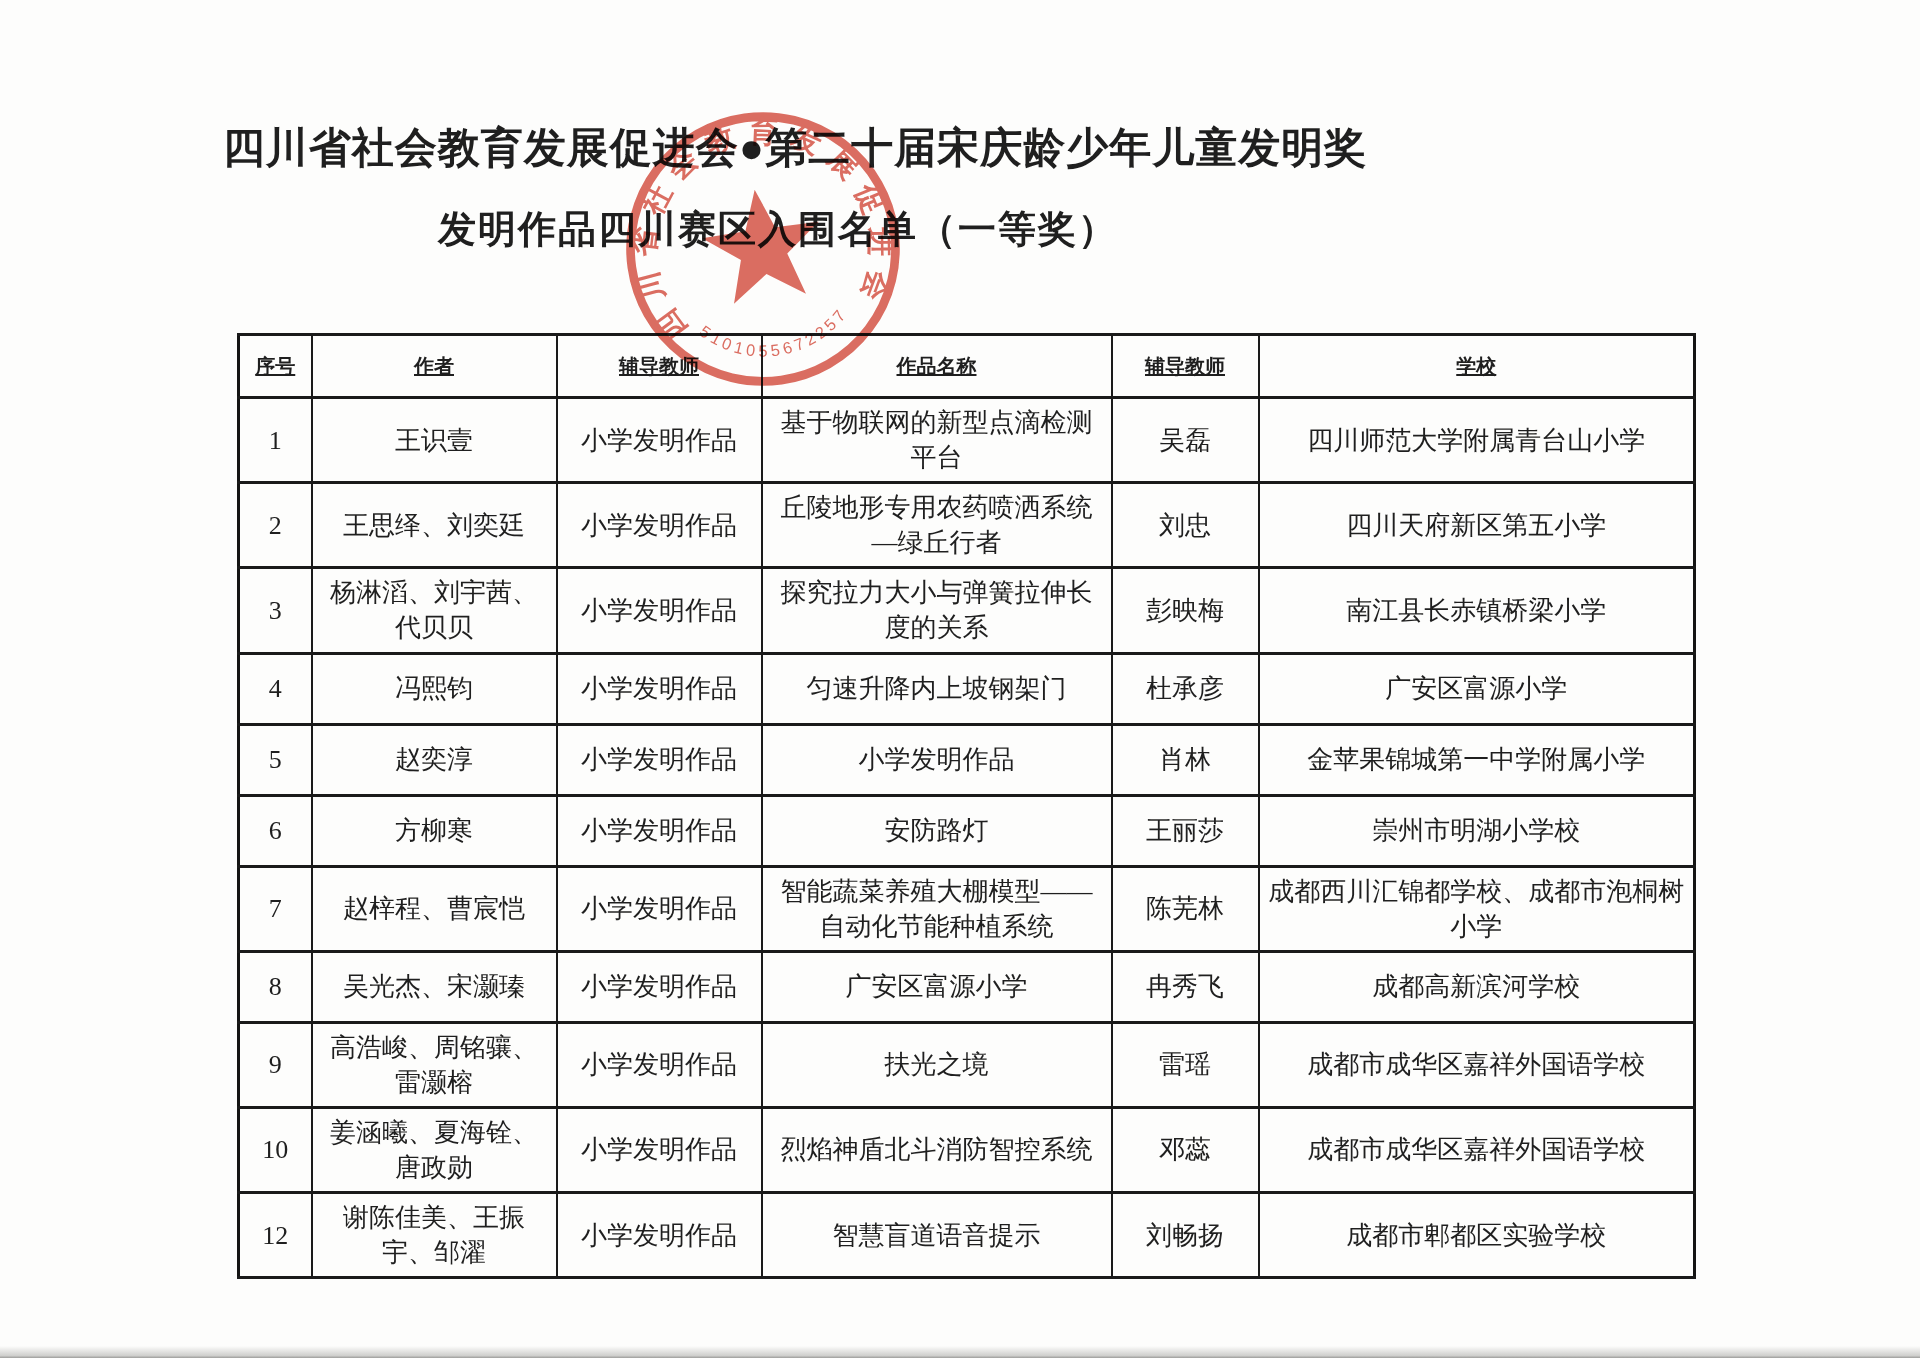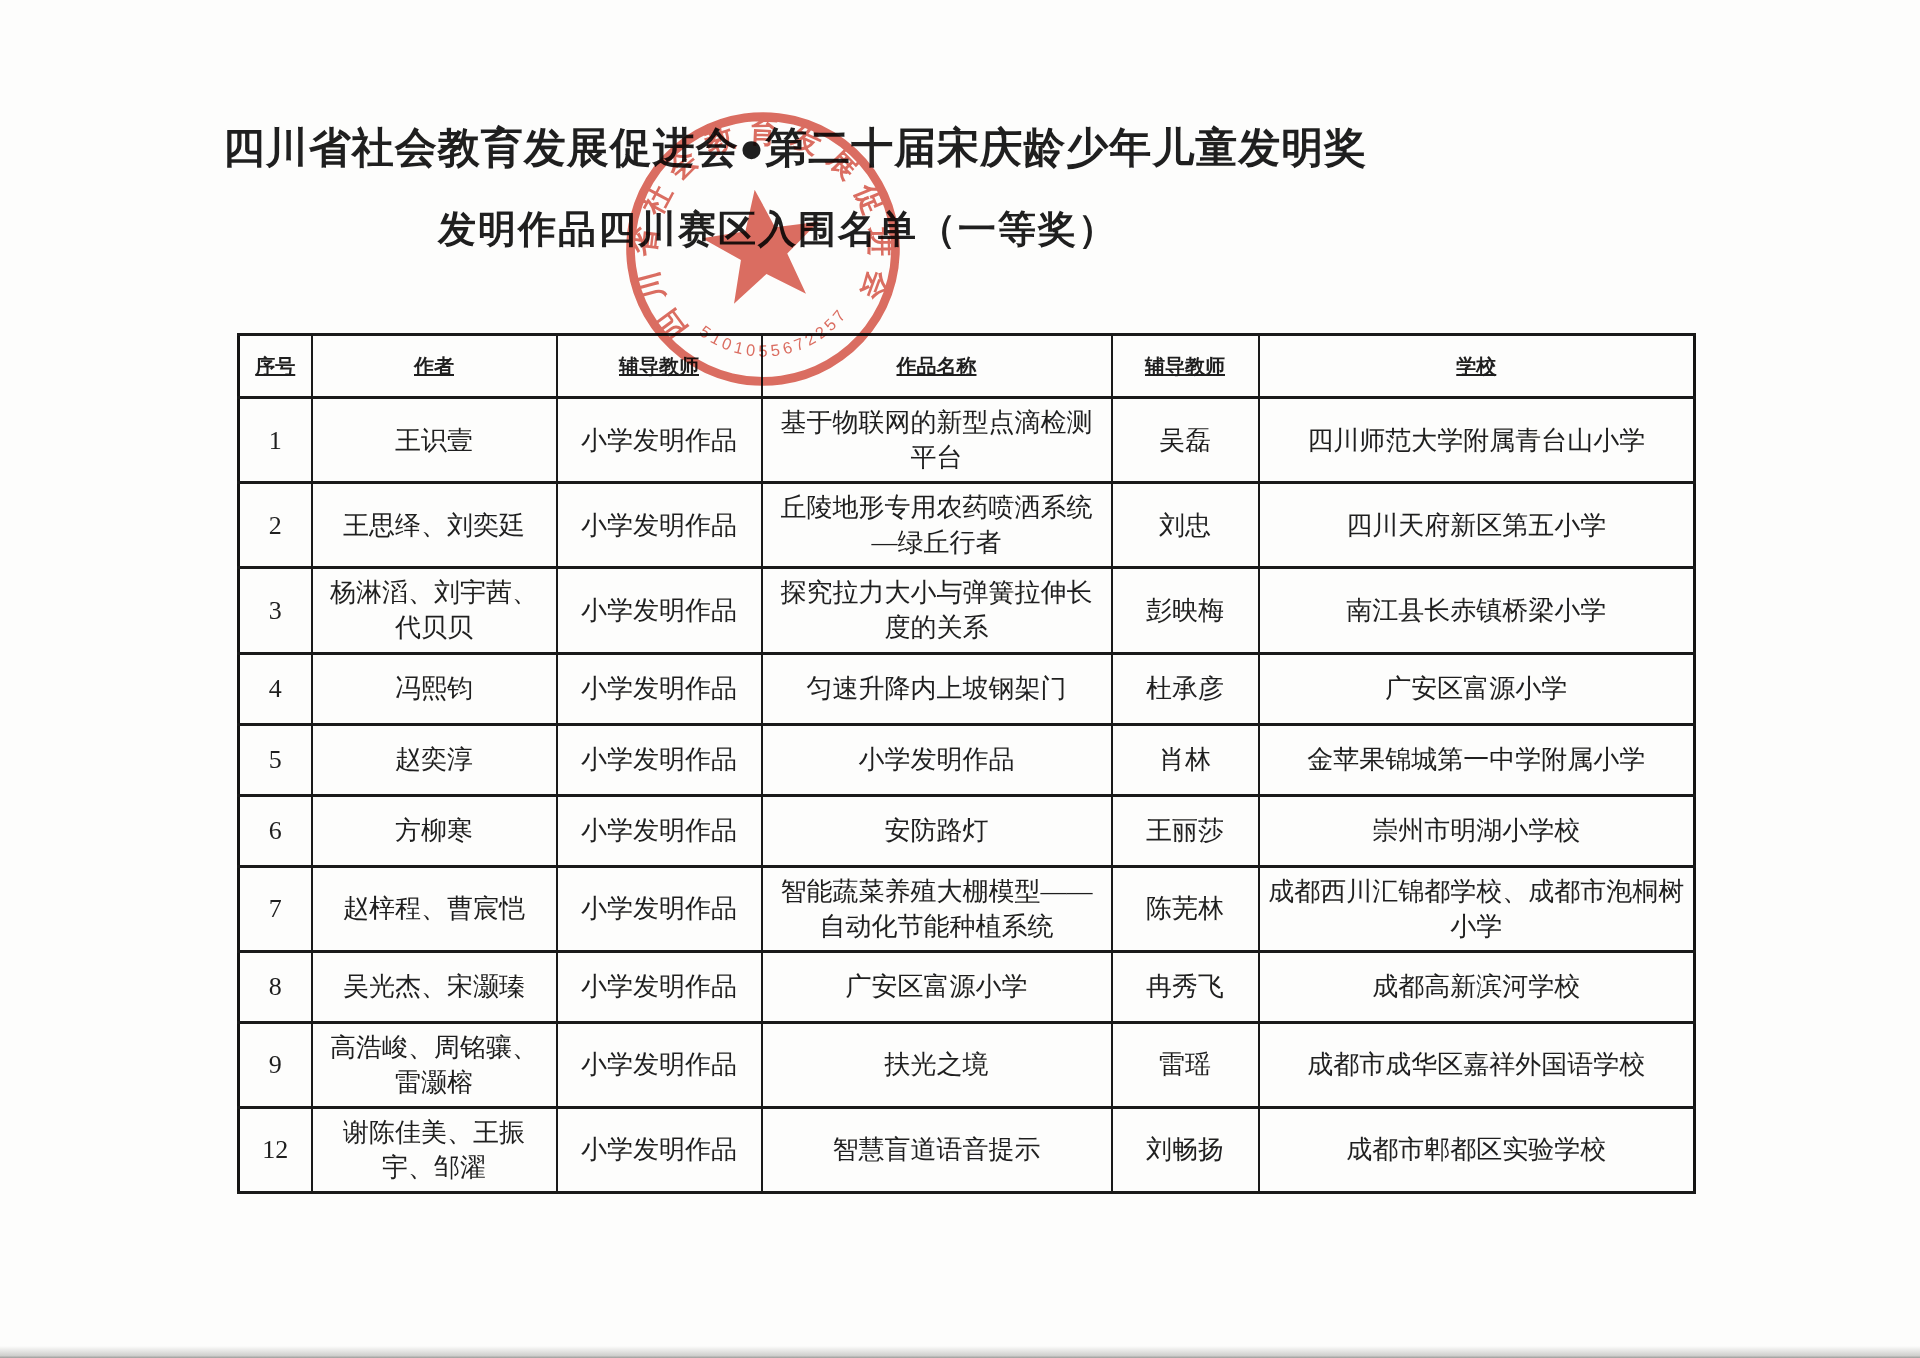--- a/index.html
+++ b/index.html
@@ -170,20 +170,28 @@
         </tr>
         <tr>
           <td>9</td>
           <td>高浩峻、周铭骧、雷灏榕</td>
           <td>小学发明作品</td>
           <td>扶光之境</td>
           <td>雷瑶</td>
           <td>成都市成华区嘉祥外国语学校</td>
         </tr>
         <tr>
+          <td>10</td>
+          <td>姜涵曦、夏海铨、唐政勋</td>
+          <td>小学发明作品</td>
+          <td>烈焰神盾北斗消防智控系统</td>
+          <td>邓蕊</td>
+          <td>成都市成华区嘉祥外国语学校</td>
+        </tr>
+        <tr>
           <td>12</td>
           <td>谢陈佳美、王振宇、邹濯</td>
           <td>小学发明作品</td>
           <td>智慧盲道语音提示</td>
           <td>刘畅扬</td>
           <td>成都市郫都区实验学校</td>
         </tr>
       </tbody>
   </table>
 

